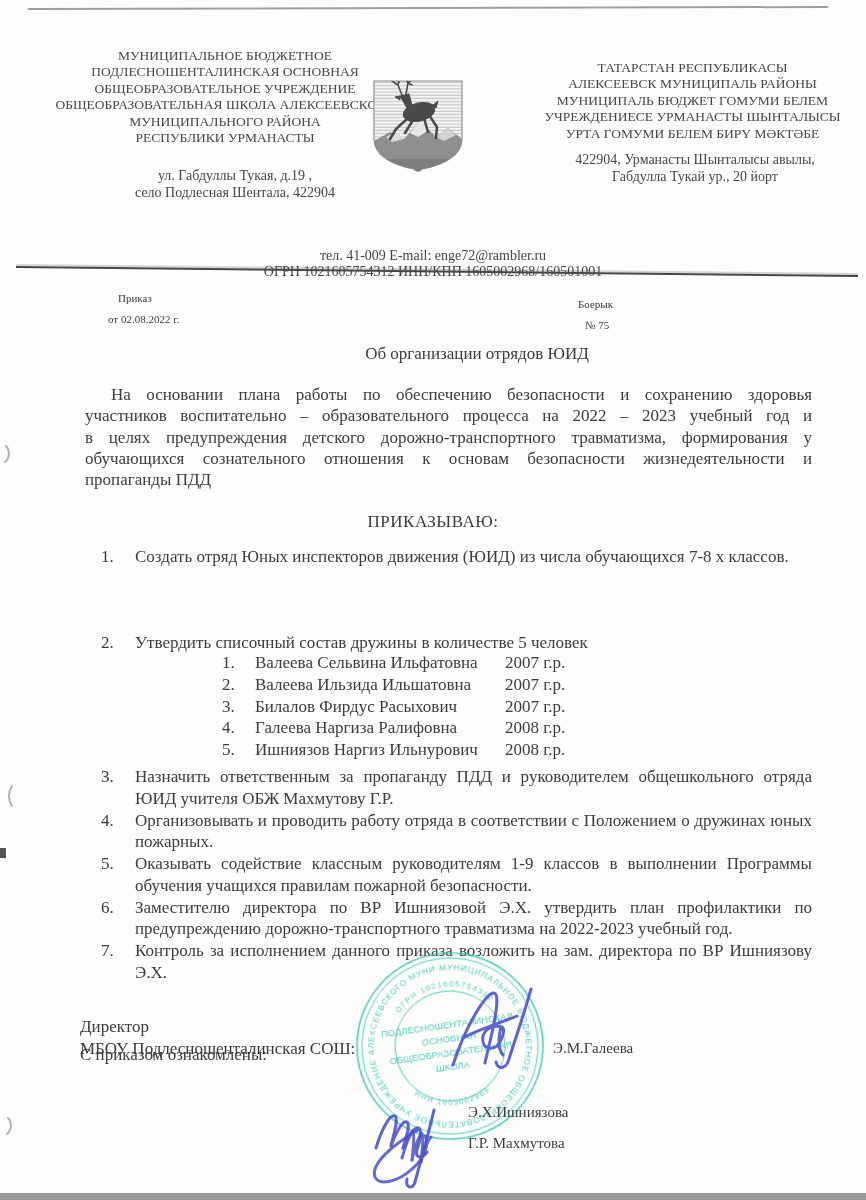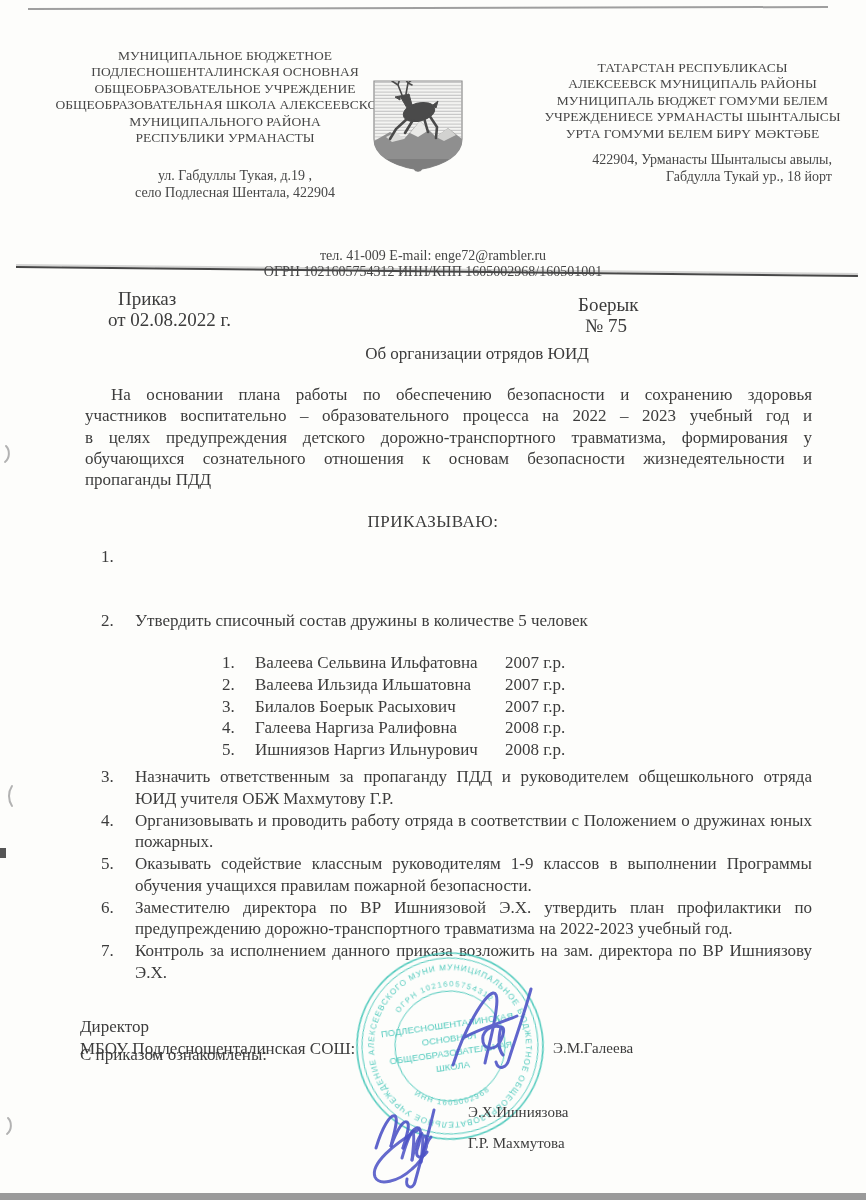--- a/index.html
+++ b/index.html
@@ -11,21 +11,21 @@
   }
   .abs{position:absolute;}
   
   .org-block{font-size:13.5px;line-height:16.4px;text-align:center;color:#474747;}
   .addr-block{font-size:14px;line-height:16.5px;text-align:center;color:#474747;}
   .contact-block{font-size:14px;line-height:15.5px;text-align:center;color:#454545;width:866px;left:0;}
   .scan-top-line{left:28px;top:7px;width:800px;height:2px;background:#9f9f9f;transform:rotate(-0.15deg);}
   .divider{left:16px;top:266px;width:842px;height:0;border-top:2.6px solid #474747;
     box-shadow:0 -2px 0 rgba(90,90,90,.25);transform:rotate(0.62deg);transform-origin:left center;}
   
-  .order-head{font-size:19px;line-height:21px;}
+  .order-head{font-size:11px;line-height:21px;}
   .doc-title{left:0;top:344px;width:866px;text-align:center;font-size:17px;margin-left:44px;}
   
   .para{left:85px;top:384px;width:727px;font-size:17px;line-height:21.3px;}
   .para-line{text-align:justify;text-align-last:justify;}
   .para-line.first{text-indent:26px;}
   .para-line.last{text-align-last:auto;}
   .prikaz-heading{left:0;top:512px;width:866px;text-align:center;font-size:17px;letter-spacing:.5px;}
   .item{position:relative;padding-left:50px;font-size:17px;line-height:21.5px;text-align:justify;}
   .item .num{position:absolute;left:16px;top:0;}
   .items-flow .item{margin-bottom:0.5px;}
@@ -100,23 +100,23 @@
     </svg>
   </div>
 
   <div class="abs org-block" style="left:525px;top:60px;width:335px;">
     <div>ТАТАРСТАН РЕСПУБЛИКАСЫ</div>
     <div>АЛЕКСЕЕВСК МУНИЦИПАЛЬ РАЙОНЫ</div>
     <div>МУНИЦИПАЛЬ БЮДЖЕТ  ГОМУМИ БЕЛЕМ</div>
     <div>УЧРЕЖДЕНИЕСЕ УРМАНАСТЫ ШЫНТАЛЫСЫ</div>
     <div>УРТА  ГОМУМИ БЕЛЕМ БИРҮ МӘКТӘБЕ</div>
   </div>
-  <div class="abs addr-block" style="left:532px;top:152px;width:300px;text-align:right;">
+  <div class="abs addr-block" style="left:545px;top:152px;width:300px;">
     <div>422904, Урманасты Шынталысы  авылы,</div>
-    <div>Габдулла Тукай  ур., 18 йорт</div>
+    <div>Габдулла Тукай  ур., 20 йорт</div>
   </div>
 
   <div class="abs contact-block" style="top:248px;">
     <div>тел. 41-009 E-mail: enge72@rambler.ru</div>
     <div>ОГРН 1021605754312  ИНН/КПП 1605002968/160501001</div>
   </div>
 
   <div class="abs divider"></div>
 
   <div class="abs order-head" style="left:108px;top:288px;">
@@ -135,40 +135,41 @@
     <div class="para-line">участников воспитательно – образовательного процесса на 2022 – 2023 учебный год  и</div>
     <div class="para-line">в целях предупреждения детского дорожно-транспортного травматизма, формирования у</div>
     <div class="para-line">обучающихся сознательного отношения к основам безопасности жизнедеятельности и</div>
     <div class="para-line last">пропаганды ПДД</div>
   </div>
 
   <div class="abs prikaz-heading">ПРИКАЗЫВАЮ:</div>
 
   <div class="abs item" style="left:85px;top:546px;width:727px;">
     <span class="num">1.</span>
+    <span>Создать отряд Юных инспекторов движения (ЮИД) из числа обучающихся 7-8 х классов.</span>
   </div>
   <div class="abs item" style="left:85px;top:610px;width:727px;text-align:left;">
     <span class="num">2.</span>
     <span>Утвердить списочный состав дружины в количестве 5 человек</span>
   </div>
 
   <div class="abs members">
     <div class="member-row">
       <span class="num">1.</span>
       <span class="name">Валеева Сельвина Ильфатовна</span>
       <span class="year">2007 г.р.</span>
     </div>
     <div class="member-row">
       <span class="num">2.</span>
       <span class="name">Валеева Ильзида Ильшатовна</span>
       <span class="year">2007 г.р.</span>
     </div>
     <div class="member-row">
       <span class="num">3.</span>
-      <span class="name">Билалов Боерык Расыхович</span>
+      <span class="name">Билалов Фирдус Расыхович</span>
       <span class="year">2007 г.р.</span>
     </div>
     <div class="member-row">
       <span class="num">4.</span>
       <span class="name">Галеева Наргиза Ралифовна</span>
       <span class="year">2008 г.р.</span>
     </div>
     <div class="member-row">
       <span class="num">5.</span>
       <span class="name">Ишниязов Наргиз Ильнурович</span>

